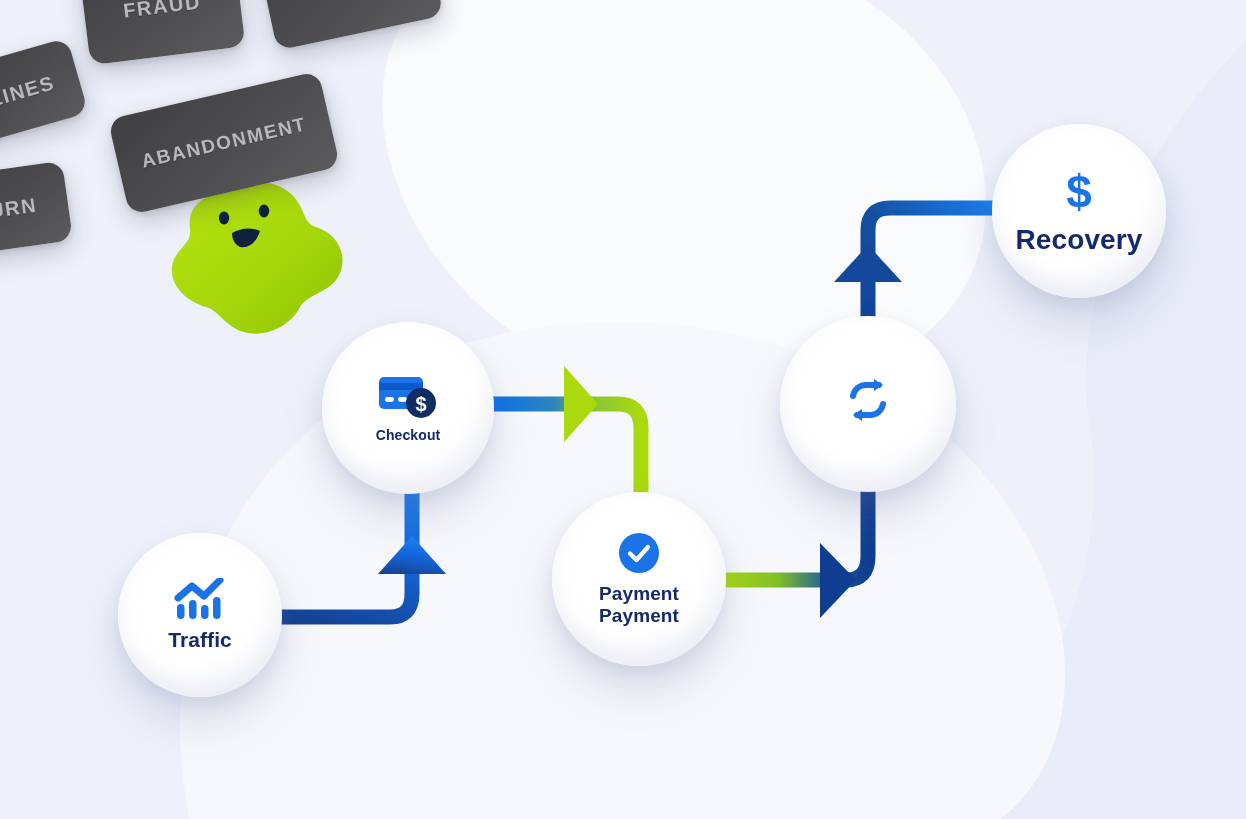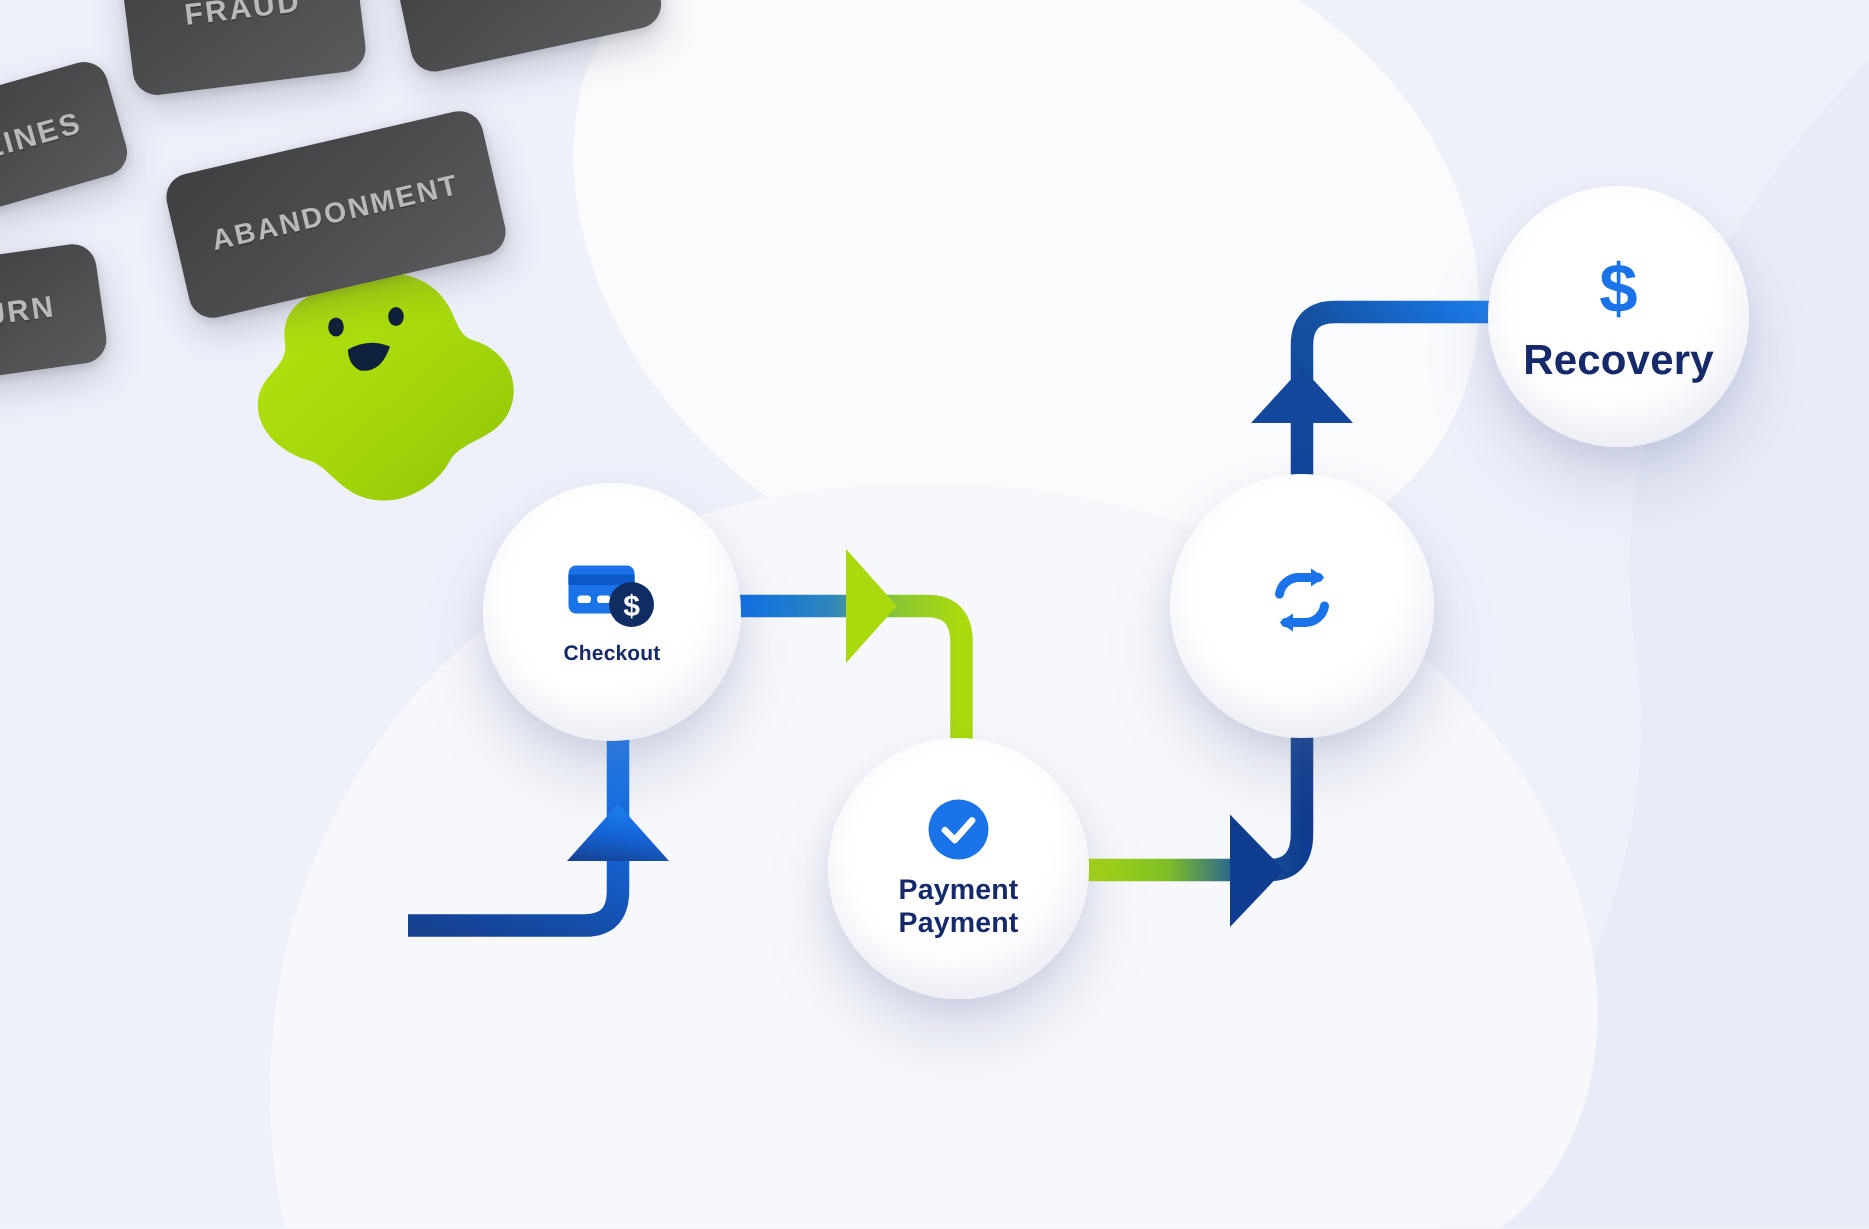--- a/index.html
+++ b/index.html
@@ -147,20 +147,32 @@
       <path fill="none" stroke="url(#g-payment)" stroke-width="15" stroke-linecap="butt" d="M 724 580 L 846 580 Q 868 580 868 556 L 868 470"></path>
       <path fill="#0f3d8f" d="M 856 580 L 820 543 L 820 618 Z"></path>
     </g>
 
     <g>
       <path fill="none" stroke="url(#g-sub)" stroke-width="15" stroke-linecap="butt" d="M 868 340 L 868 230 Q 868 208 890 208 L 1000 208"></path>
       <path fill="#14489d" d="M 868 245 L 834 282 L 902 282 Z"></path>
     </g>
   </svg>
 
+  <div class="node" style="left:118px;top:533px;width:164px;height:164px;">
+    <div class="ico" style="margin-bottom:6px;">
+      <svg width="52" height="44" viewBox="0 0 52 44">
+        <path d="M4 20 L18 8 L30 18 L46 2" fill="none" stroke="#1a73e8" stroke-width="7" stroke-linecap="round" stroke-linejoin="round"></path>
+        <rect x="3" y="26" width="7.5" height="15" rx="3.7" fill="#1a73e8"></rect>
+        <rect x="15" y="22" width="7.5" height="19" rx="3.7" fill="#1a73e8"></rect>
+        <rect x="27" y="27" width="7.5" height="14" rx="3.7" fill="#1a73e8"></rect>
+        <rect x="39" y="19" width="7.5" height="22" rx="3.7" fill="#1a73e8"></rect>
+      </svg>
+    </div>
+    <div class="lbl" style="font-size:21px;">Traffic</div>
+  </div>
 
   <div class="node" style="left:322px;top:322px;width:172px;height:172px;">
     <div class="ico" style="margin-bottom:7px;">
       <svg width="62" height="48" viewBox="0 0 62 48">
         <rect x="2" y="4" width="44" height="32" rx="5" fill="#1a73e8"></rect>
         <rect x="2" y="10" width="44" height="7" fill="#0b59c9"></rect>
         <rect x="8" y="24" width="9" height="5" rx="2.4" fill="#ffffff"></rect>
         <rect x="21" y="24" width="9" height="5" rx="2.4" fill="#ffffff"></rect>
         <circle cx="44" cy="30" r="15" fill="#0f2d63"></circle>
         <text x="44" y="37.5" font-family="'Liberation Sans',sans-serif" font-size="20" font-weight="bold" fill="#ffffff" text-anchor="middle">$</text>

